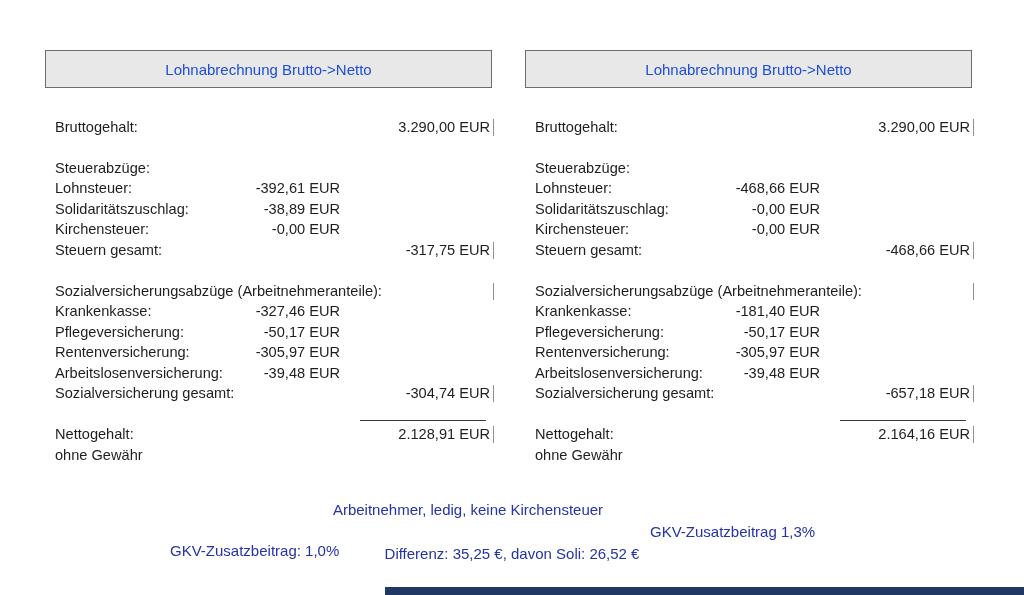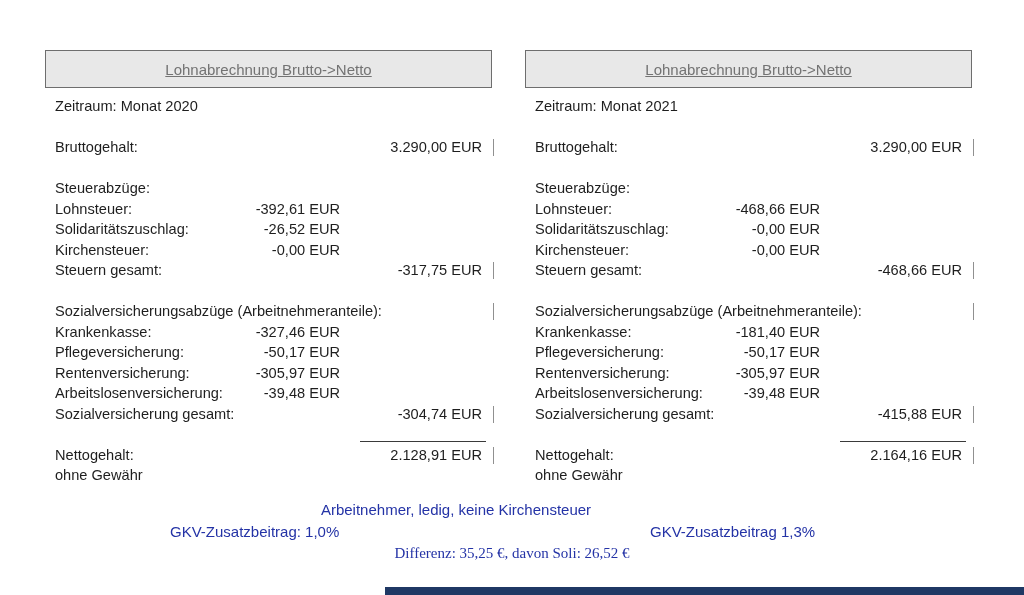--- a/index.html
+++ b/index.html
@@ -14,100 +14,97 @@
   .panel { position: absolute; top: 50px; width: 447px; }
   #panel-left  { left: 45px; }
   #panel-right { left: 525px; }
 
   .panel-header {
     box-sizing: border-box;
     height: 38px;
     border: 1px solid #6e6e6e;
     background: #e8e8e8;
     display: flex; align-items: center; justify-content: center;
-    font-size: 15px; color: #737373; text-decoration: underline;
+    font-size: 15px; color: #1d4ed8;
   }
 
   .panel-body {
     position: relative;
     padding-top: 8px;
     font-size: 14.6px;
     color: #1e1e1e;
   }
 
   .row {
     position: relative;
     height: 20.5px; line-height: 20.5px;
     padding-left: 10px;
     box-sizing: border-box;
     white-space: nowrap;
   }
   .spacer { position: relative; height: 20.5px; }
 
   .mid   { position: absolute; right: 152px; }
-  .right { position: absolute; right: 10px; }
+  .right { position: absolute; right: 2px; }
 
   .tick {
     position: absolute; right: -2px; top: 2px;
     width: 1px; height: 17px;
     background: #909090;
   }
 
   .sumline {
     position: absolute; bottom: 3px; right: 6px;
     width: 126px;
     border-top: 1.5px solid #3a3a3a;
   }
 
   .note {
     position: absolute;
     font-size: 15px;
     color: #2433a6;
     white-space: nowrap;
   }
-  #note-line1 { top: 501px; left: 0; width: 912px; text-align: center; }
-  #note-gkv-left  { top: 523px; left: 170px; }
+  #note-line1 { top: 501px; left: 12px; width: 912px; text-align: center; }
+  #note-gkv-left  { top: 542px; left: 170px; }
   #note-gkv-right { top: 523px; left: 650px; }
-  #note-line3 { top: 545px; left: 0; width: 1024px; text-align: center; font-family: Liberation Serif, serif; }
+  #note-line3 { top: 545px; left: 0; width: 1024px; text-align: center; }
 
   #bottom-bar {
     position: absolute;
     left: 385px; top: 587px;
     width: 639px; height: 8px;
     background: #1f3864;
   }
 </style>
 </head>
 <body>
 
 <section class="panel" id="panel-left">
   <div class="panel-header">Lohnabrechnung Brutto-&gt;Netto</div>
   <div class="panel-body">
-    <div class="row">
-      <span>Zeitraum: Monat 2020</span>
-    </div>
     <div class="spacer"></div>
 
     <div class="row">
       <span class="lbl">Bruttogehalt:</span>
       <span class="right">3.290,00 EUR</span>
       <span class="tick"></span>
     </div>
     <div class="spacer"></div>
 
     <div class="row">
       <span class="lbl">Steuerabzüge:</span>
     </div>
     <div class="row">
       <span class="lbl">Lohnsteuer:</span>
       <span class="mid">-392,61 EUR</span>
     </div>
     <div class="row">
       <span class="lbl">Solidaritätszuschlag:</span>
-      <span class="mid">-26,52 EUR</span>
+      <span class="mid">-38,89 EUR</span>
     </div>
     <div class="row">
       <span class="lbl">Kirchensteuer:</span>
       <span class="mid">-0,00 EUR</span>
     </div>
     <div class="row">
       <span class="lbl">Steuern gesamt:</span>
       <span class="right">-317,75 EUR</span>
       <span class="tick"></span>
     </div>
@@ -149,23 +146,20 @@
     </div>
     <div class="row">
       <span>ohne Gewähr</span>
     </div>
   </div>
 </section>
 
 <section class="panel" id="panel-right">
   <div class="panel-header">Lohnabrechnung Brutto-&gt;Netto</div>
   <div class="panel-body">
-    <div class="row">
-      <span>Zeitraum: Monat 2021</span>
-    </div>
     <div class="spacer"></div>
 
     <div class="row">
       <span class="lbl">Bruttogehalt:</span>
       <span class="right">3.290,00 EUR</span>
       <span class="tick"></span>
     </div>
     <div class="spacer"></div>
 
     <div class="row">
@@ -205,21 +199,21 @@
     <div class="row">
       <span class="lbl">Rentenversicherung:</span>
       <span class="mid">-305,97 EUR</span>
     </div>
     <div class="row">
       <span class="lbl">Arbeitslosenversicherung:</span>
       <span class="mid">-39,48 EUR</span>
     </div>
     <div class="row">
       <span class="lbl">Sozialversicherung gesamt:</span>
-      <span class="right">-415,88 EUR</span>
+      <span class="right">-657,18 EUR</span>
       <span class="tick"></span>
     </div>
     <div class="spacer">
       <span class="sumline"></span>
     </div>
 
     <div class="row">
       <span class="lbl">Nettogehalt:</span>
       <span class="right">2.164,16 EUR</span>
       <span class="tick"></span>

